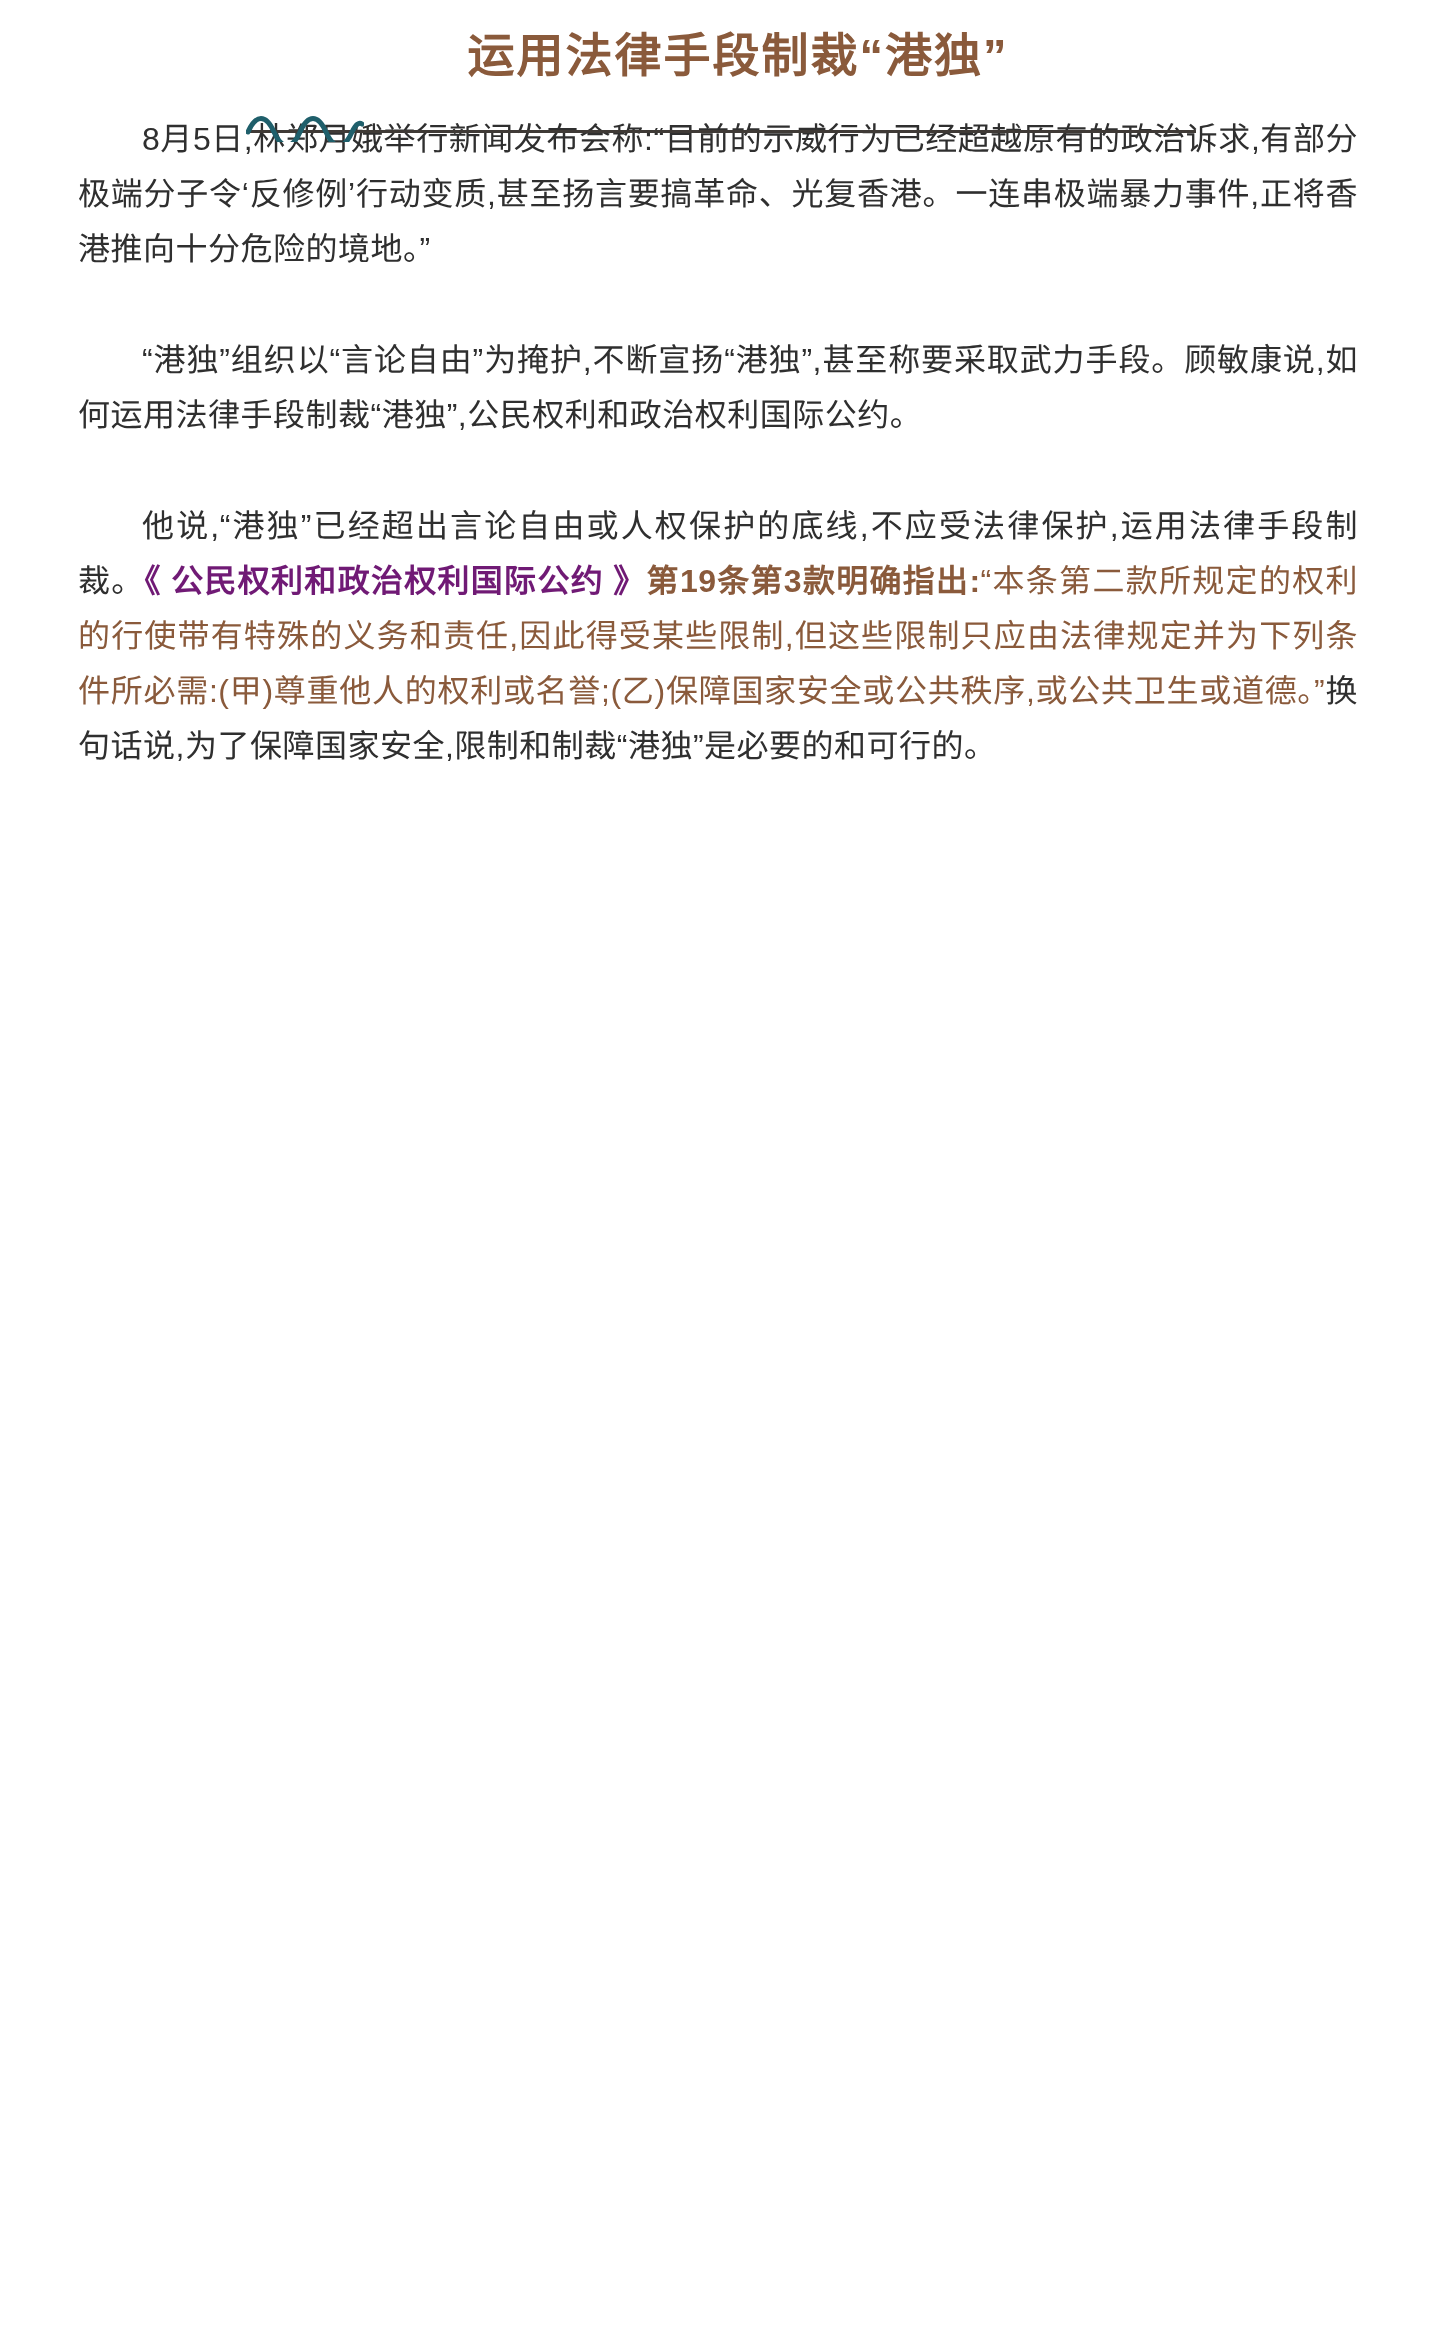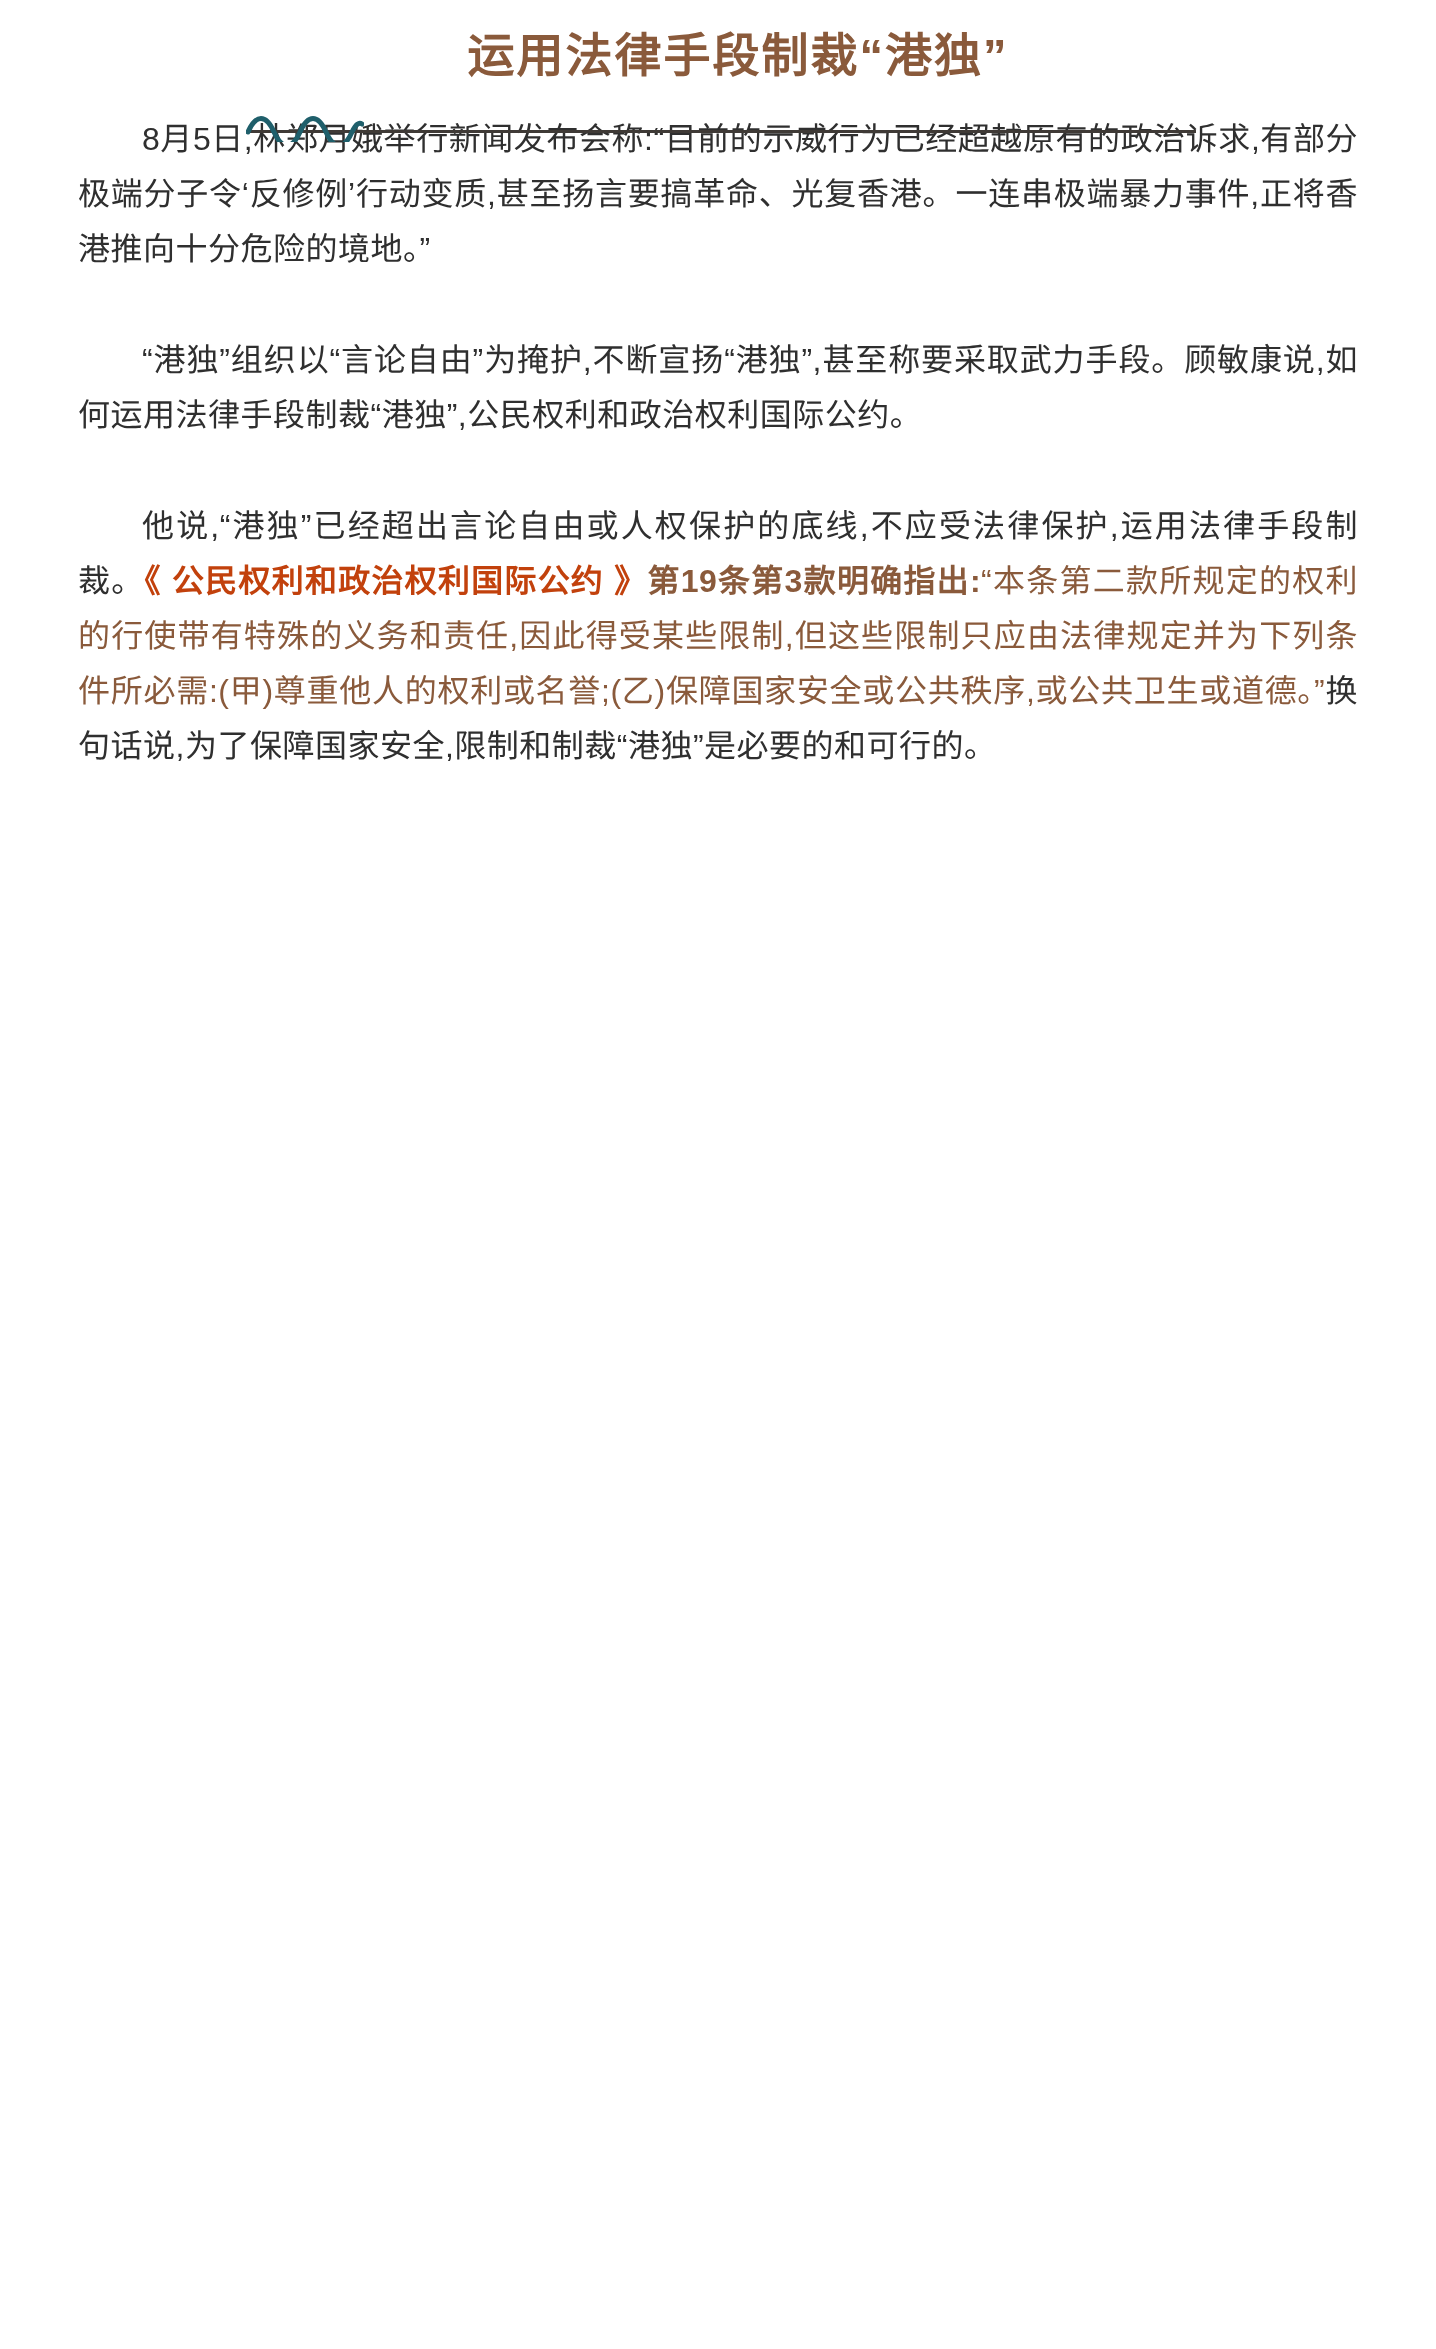--- a/index.html
+++ b/index.html
@@ -75,22 +75,23 @@
     color: #2f2f2f;
     text-align: justify;
     text-justify: inter-ideograph;
     font-weight: 500;
   }
   p.para:last-child {
     margin-bottom: 0;
   }
 
   .treaty-name {
-    color: #c2410c;
+    color: #701a75;
     font-weight: 700;
+    font-family: Liberation Serif, serif;
   }
   .treaty-lead {
     color: #8a5a3b;
     font-weight: 700;
   }
   .quote-brown {
     color: #8a5a3b;
     font-weight: 500;
   }
 </style>

